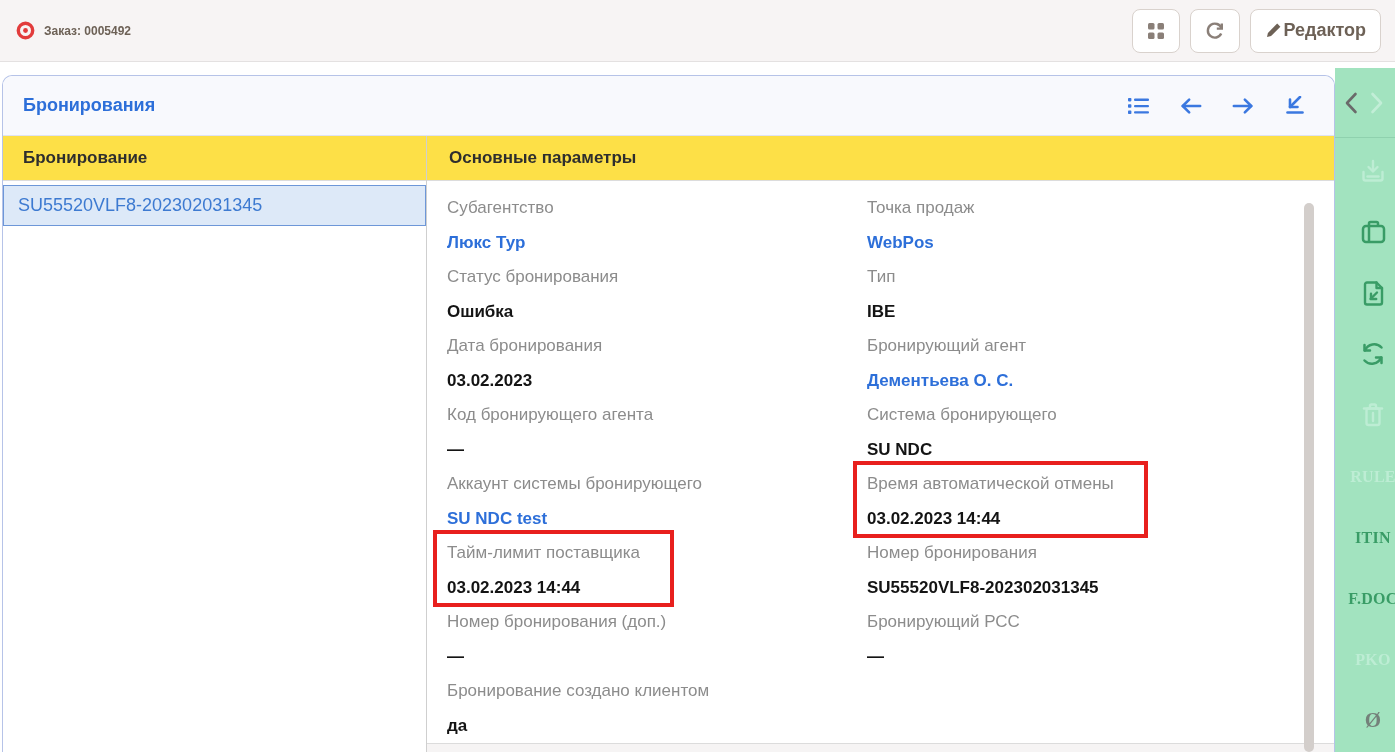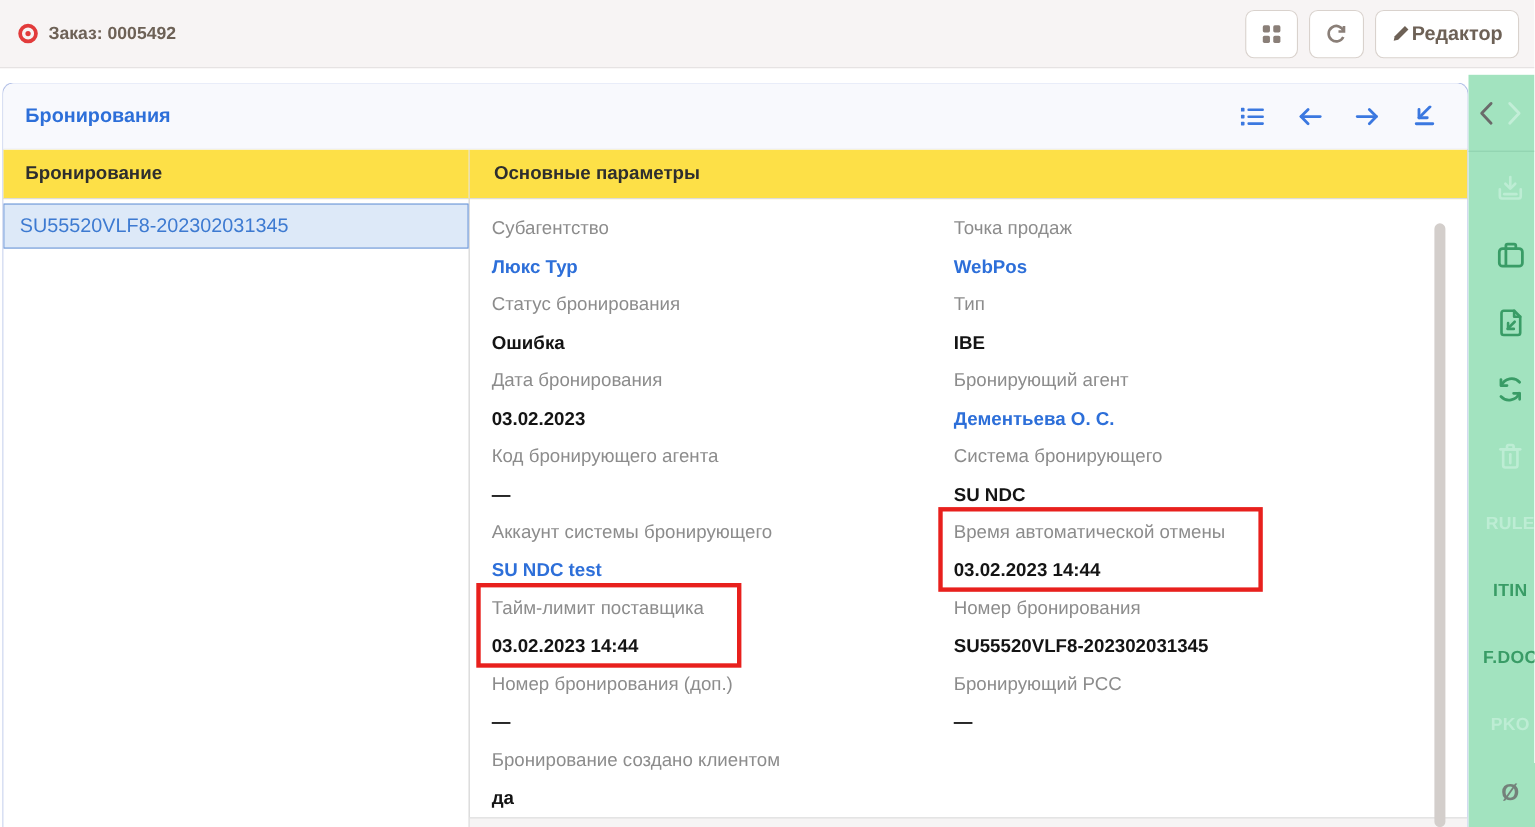--- a/index.html
+++ b/index.html
@@ -2,21 +2,21 @@
 <html style="--accent-blue: #2d6fd9; --highlight-red: #e8201d; --sidebar-bg: #a2e3bf; --sidebar-active: #399c66; --sidebar-disabled: #bdedd4; --selected-row-bg: #dde9f8; --selected-row-border: #6d97d8;"><head>
 <meta charset="utf-8">
 <style>
   * { margin:0; padding:0; box-sizing:border-box; }
   html,body { width:1395px; height:752px; overflow:hidden; background:#fff;
               font-family:"Liberation Sans", sans-serif; }
 
   
   .topbar { height:62px; background:#f7f4f4; border-bottom:1px solid #e4e1e1;
             display:flex; align-items:center; justify-content:space-between; padding:0 14px 0 16px; }
-  .order-title { display:flex; align-items:center; gap:9px; font-size:16px; font-weight:bold; color:#6d6156; }
+  .order-title { display:flex; align-items:center; gap:9px; font-size:12px; font-weight:bold; color:#6d6156; }
   .topbar-actions { display:flex; gap:10px; align-items:center; }
   .tb-btn { height:44px; min-width:48px; background:#fff; border:1px solid #d9d2cd; border-radius:8px;
             display:flex; align-items:center; justify-content:center; gap:1px; cursor:pointer;
             color:#6d6156; font-size:18px; font-weight:bold; font-family:inherit; padding:0 14px; }
 
   
   .content-row { display:flex; height:690px; align-items:stretch; }
   .panel { flex:1; margin:13px 0 0 2px; border:1px solid #b6c3e8; border-bottom:none;
            border-radius:10px 10px 0 0; background:#fff; display:flex; flex-direction:column; position:relative; }
   .panel-header { height:60px; background:#f8f9fd; border-bottom:1px solid #dfe3f2; border-radius:10px 10px 0 0;
@@ -50,22 +50,22 @@
   .next-section-strip { margin-top:auto; border-top:1px solid #dcdcdc; height:9px; background:#f6f4f4; }
 
   
   .scrollbar { position:absolute; right:20px; top:67px; bottom:0; width:10px; }
   .scrollbar .thumb { width:10px; height:100%; background:#d3cecb; border-radius:6px; cursor:pointer; }
 
   
   .sidebar { width:60px; margin-top:6px; background:var(--sidebar-bg,#a2e3bf); display:flex; flex-direction:column; }
   .sidebar-nav { height:70px; border-bottom:1px solid #8fd1ae; display:flex; align-items:center; justify-content:center; gap:10px; }
   .s-chevron { width:16px; height:22px; display:flex; align-items:center; cursor:pointer; }
-  .sidebar-items { flex:1; display:flex; flex-direction:column; align-items:flex-start;
-                   justify-content:space-between; padding:16px 16px 14px; }
+  .sidebar-items { flex:1; display:flex; flex-direction:column; align-items:flex-end;
+                   justify-content:space-between; padding:16px 0 14px;font-family:Liberation Serif, serif; }
   .s-item { width:44px; height:34px; display:flex; align-items:center; justify-content:center;
             font-size:16px; font-weight:bold; letter-spacing:.3px; cursor:pointer; }
   .s-item.enabled  { color:var(--sidebar-active,#399c66); }
   .s-item.disabled { color:var(--sidebar-disabled,#bdedd4); cursor:default; }
   .s-item.muted    { color:#74817a; font-size:21px; }
   svg { display:block; }
 </style>
 </head>
 <body>
 

